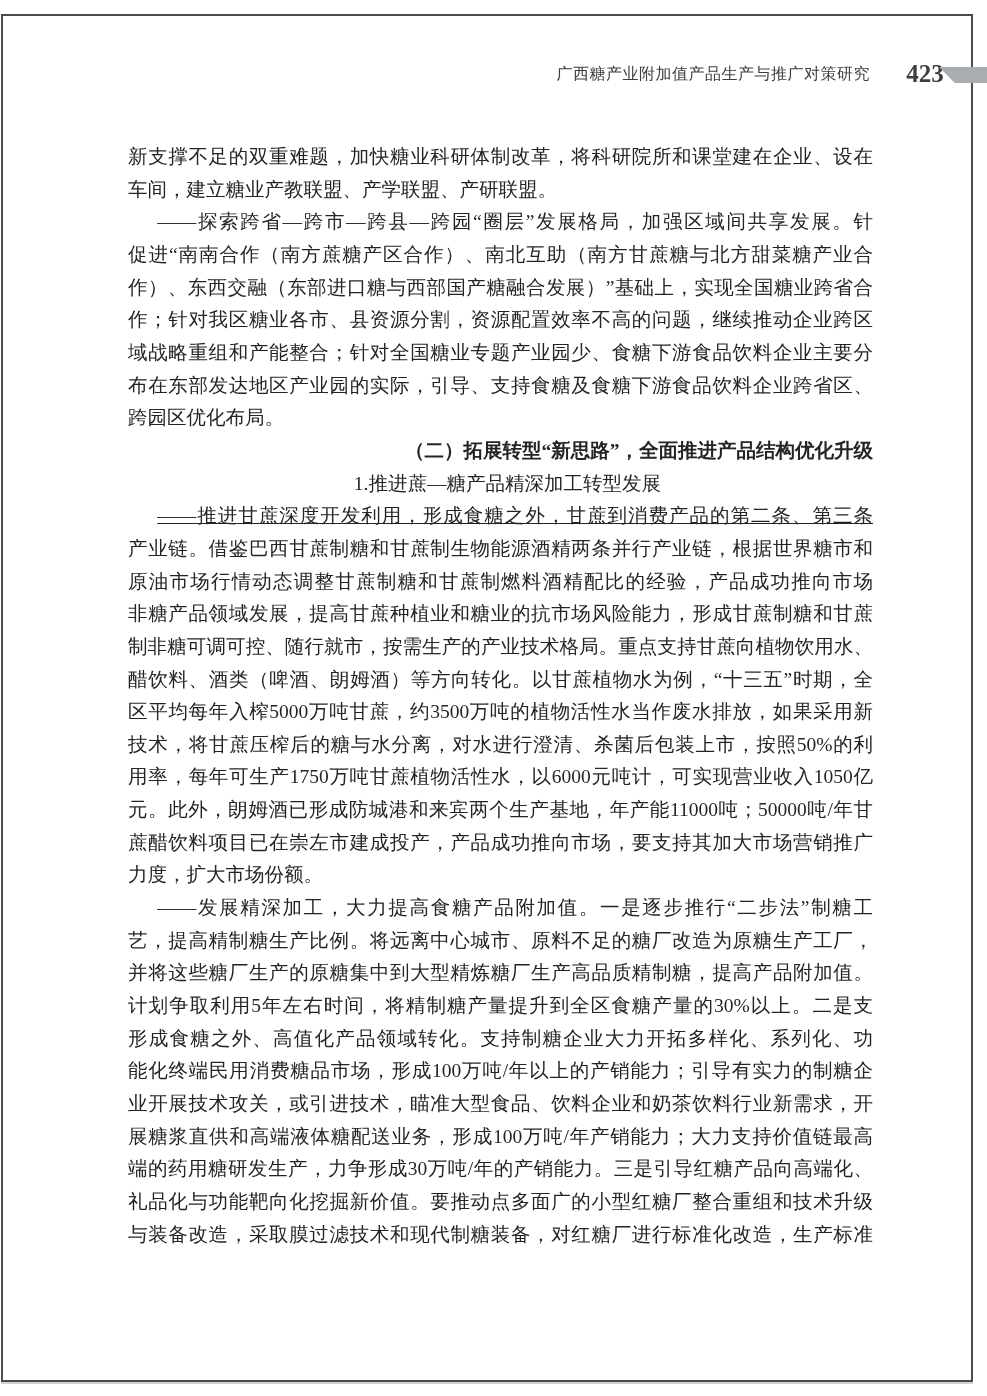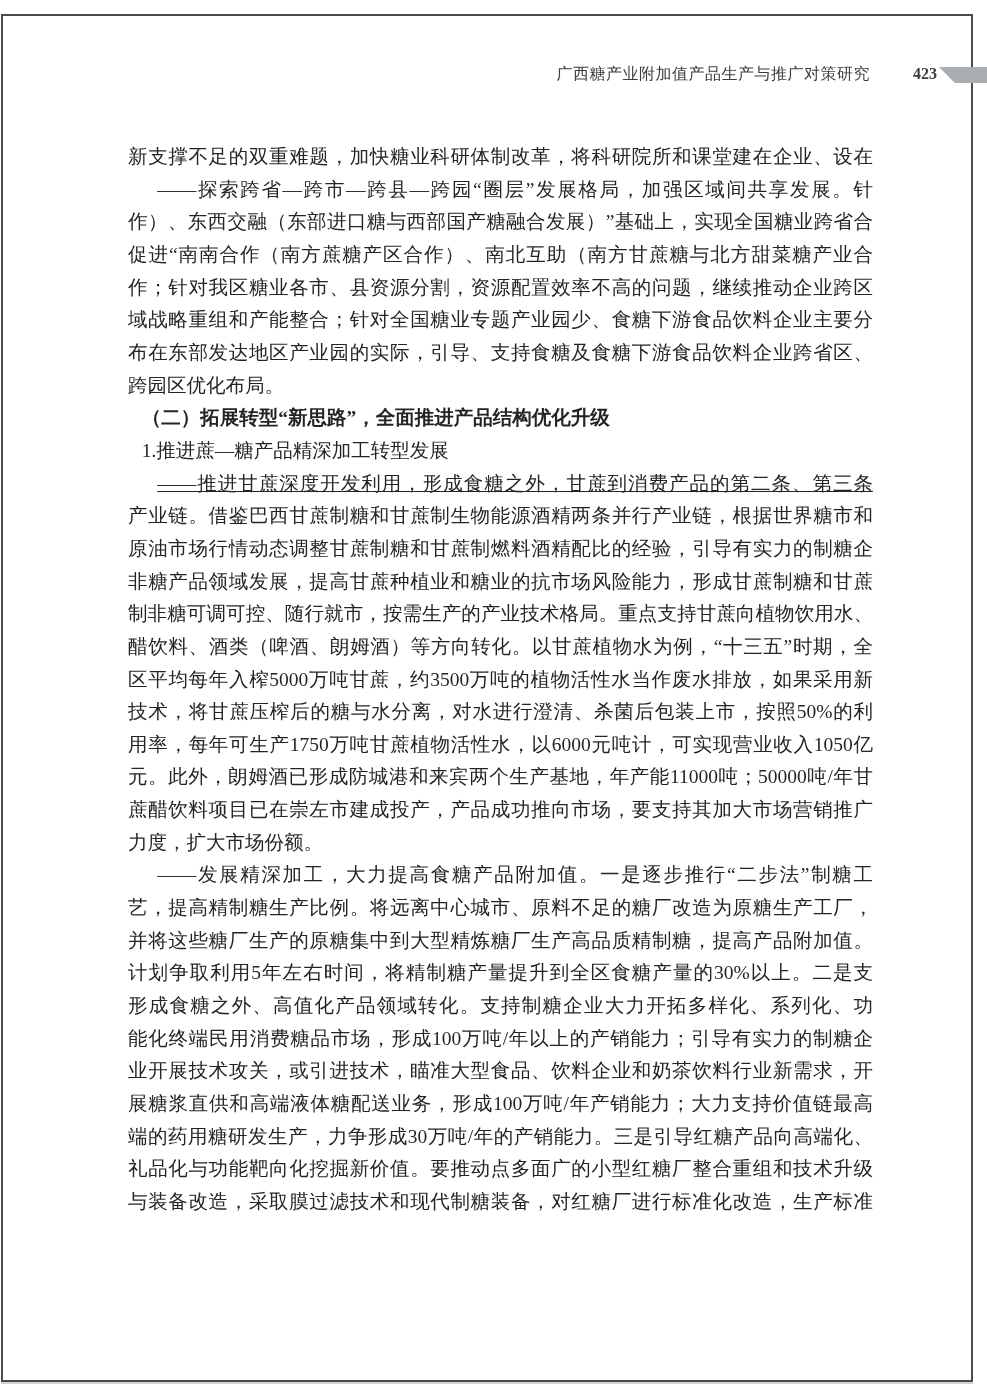--- a/index.html
+++ b/index.html
@@ -36,21 +36,21 @@
     letter-spacing: 0.5px;
     color: var(--header-text, #3d3d3d);
     white-space: nowrap;
   }
   .page-number {
     position: absolute;
     top: 62px;
     left: 906px;
     width: 38px;
     text-align: center;
-    font-size: 16px;
+    font-size: 25px;
     line-height: 24px;
     font-weight: 600;
     color: var(--header-text, #333333);
   }
   .ribbon {
     position: absolute;
     left: 939px;
     top: 67px;
     width: 48px;
     height: 16px;
@@ -82,32 +82,33 @@
 </head>
 <body>
 
 <div class="canvas" style="--text: #242424; --header-text: #3d3d3d; --ribbon: #a9adb0; --frame-border: #4b4b4b; --page-bg: #ffffff;">
   <div class="frame"></div>
   <div class="running-title">广西糖产业附加值产品生产与推广对策研究</div>
   <div class="page-number">423</div>
   <div class="ribbon"></div>
   <div id="body-lines" class="body-text">
       <div class="line j">新支撑不足的双重难题，加快糖业科研体制改革，将科研院所和课堂建在企业、设在</div>
+      <div class="line">车间，建立糖业产教联盟、产学联盟、产研联盟。</div>
       <div class="line j" style="text-indent: 1.5em;">——探索跨省—跨市—跨县—跨园“圈层”发展格局，加强区域间共享发展。针</div>
+      <div class="line j">促进“南南合作（南方蔗糖产区合作）、南北互助（南方甘蔗糖与北方甜菜糖产业合</div>
       <div class="line j">作）、东西交融（东部进口糖与西部国产糖融合发展）”基础上，实现全国糖业跨省合</div>
-      <div class="line j">促进“南南合作（南方蔗糖产区合作）、南北互助（南方甘蔗糖与北方甜菜糖产业合</div>
       <div class="line j">作；针对我区糖业各市、县资源分割，资源配置效率不高的问题，继续推动企业跨区</div>
       <div class="line j">域战略重组和产能整合；针对全国糖业专题产业园少、食糖下游食品饮料企业主要分</div>
       <div class="line j">布在东部发达地区产业园的实际，引导、支持食糖及食糖下游食品饮料企业跨省区、</div>
       <div class="line">跨园区优化布局。</div>
-      <div class="line b" style="text-indent: 0.7em;">（二）拓展转型“新思路”，全面推进产品结构优化升级</div>
-      <div class="line" style="text-indent: 0.7em;">1.推进蔗—糖产品精深加工转型发展</div>
+      <div class="line b" style="text-indent: 0.7em; text-align: right;">（二）拓展转型“新思路”，全面推进产品结构优化升级</div>
+      <div class="line" style="text-indent: 0.7em; text-align: center;">1.推进蔗—糖产品精深加工转型发展</div>
       <div class="line j" style="text-indent: 1.5em; text-decoration: underline;">——推进甘蔗深度开发利用，形成食糖之外，甘蔗到消费产品的第二条、第三条</div>
       <div class="line j">产业链。借鉴巴西甘蔗制糖和甘蔗制生物能源酒精两条并行产业链，根据世界糖市和</div>
-      <div class="line j">原油市场行情动态调整甘蔗制糖和甘蔗制燃料酒精配比的经验，引导有实力的制糖企</div>
+      <div class="line j">原油市场行情动态调整甘蔗制糖和甘蔗制燃料酒精配比的经验，产品成功推向市场</div>
       <div class="line j">非糖产品领域发展，提高甘蔗种植业和糖业的抗市场风险能力，形成甘蔗制糖和甘蔗</div>
       <div class="line j">制非糖可调可控、随行就市，按需生产的产业技术格局。重点支持甘蔗向植物饮用水、</div>
       <div class="line j">醋饮料、酒类（啤酒、朗姆酒）等方向转化。以甘蔗植物水为例，“十三五”时期，全</div>
       <div class="line j">区平均每年入榨5000万吨甘蔗，约3500万吨的植物活性水当作废水排放，如果采用新</div>
       <div class="line j">技术，将甘蔗压榨后的糖与水分离，对水进行澄清、杀菌后包装上市，按照50%的利</div>
       <div class="line j">用率，每年可生产1750万吨甘蔗植物活性水，以6000元吨计，可实现营业收入1050亿</div>
       <div class="line j">元。此外，朗姆酒已形成防城港和来宾两个生产基地，年产能11000吨；50000吨/年甘</div>
       <div class="line j">蔗醋饮料项目已在崇左市建成投产，产品成功推向市场，要支持其加大市场营销推广</div>
       <div class="line">力度，扩大市场份额。</div>
       <div class="line j" style="text-indent: 1.5em;">——发展精深加工，大力提高食糖产品附加值。一是逐步推行“二步法”制糖工</div>

